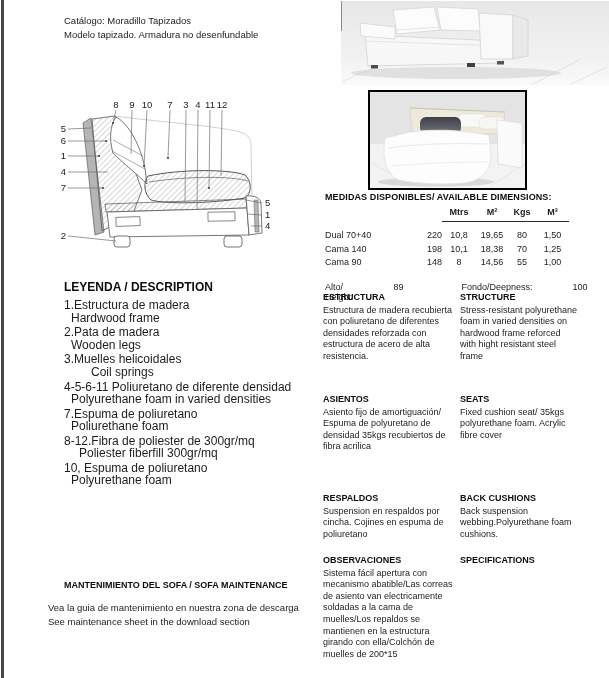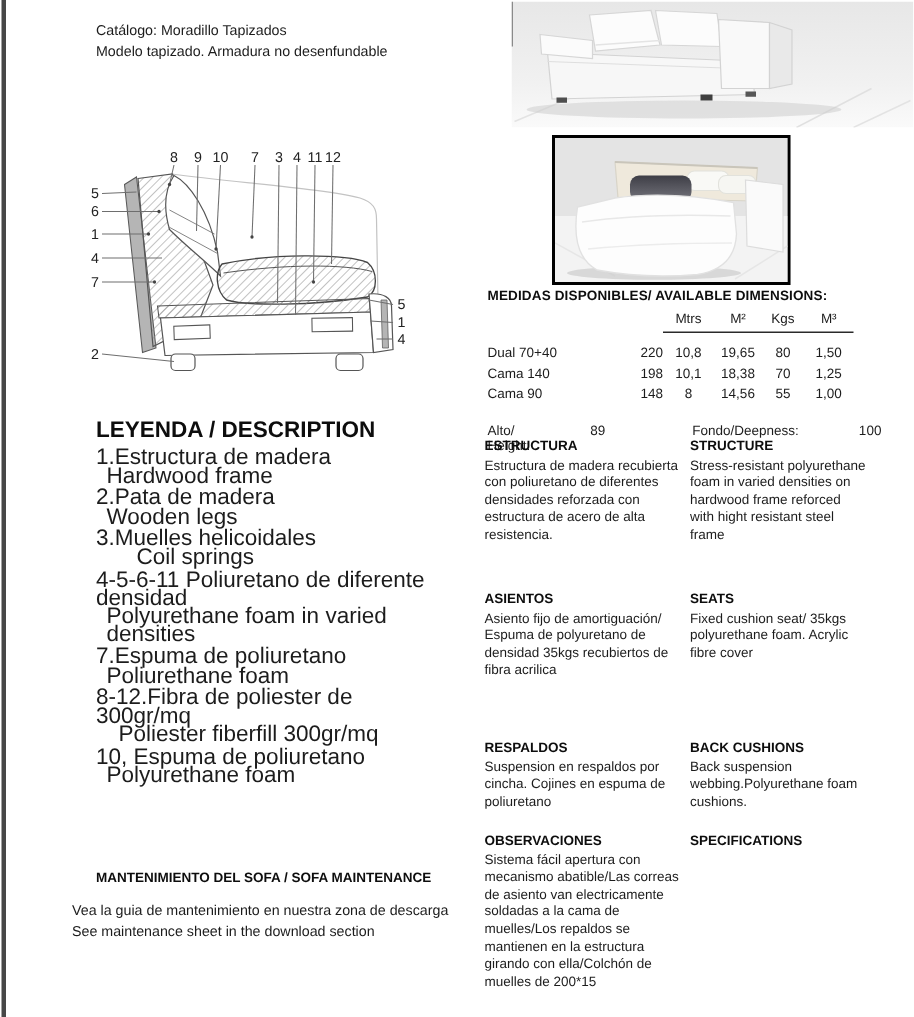--- a/index.html
+++ b/index.html
@@ -27,32 +27,32 @@
   
   .diagram { left:50px; top:96px; width:232px; height:154px; }
 
   
   .dims { left:325px; top:192px; width:244px; font-size:9px; }
   .dims-title { font-size:9px; margin-bottom:6px; letter-spacing:0.1px; }
   .dim-row { display:flex; align-items:flex-end; height:13.5px; }
   .c-name { width:80px; text-align:left; }
   .c-size { width:37px; text-align:right; }
   .numgrp { display:flex; width:127px; }
-  .numgrp.hdr { border-bottom:1px solid #2a2a2a; padding-bottom:2px; height:15px; }
+  .numgrp.hdr { border-bottom:1px solid #2a2a2a; padding-bottom:2px; height:15px;font-weight:bold; }
   .c-mtrs { width:34px; text-align:center; }
   .c-m2   { width:32px; text-align:center; }
   .c-kgs  { width:28px; text-align:center; }
   .c-m3   { width:33px; text-align:center; }
   .dim-gap { height:5px; }
   .alto-row { display:flex; margin-top:15px;gap:40px; }
   .c-fondo { width:92px; margin-left:18px; }
   .c-fondo-val { width:17px; text-align:right; }
 
   
-  .legend { left:64px; top:281px; width:235px; font-size:15px; line-height:12.3px; }
+  .legend { left:64px; top:281px; width:235px; font-size:12px; line-height:12.3px; }
   .legend-title { margin-bottom:6px; }
   .legend-item { margin-bottom:2.5px; }
   .legend-item .en { padding-left:7px; }
   .legend-item:nth-of-type(4) .en { padding-left:27px; }
   .legend-item:nth-of-type(7) .en { padding-left:15px; }
 
   
   .sec-es { left:323px; width:134px; font-size:9px; line-height:11.6px; }
   .sec-en { left:460px; width:118px; font-size:9px; line-height:11.6px; overflow-wrap:break-word; }
   .sec-title { margin-bottom:1px; }

